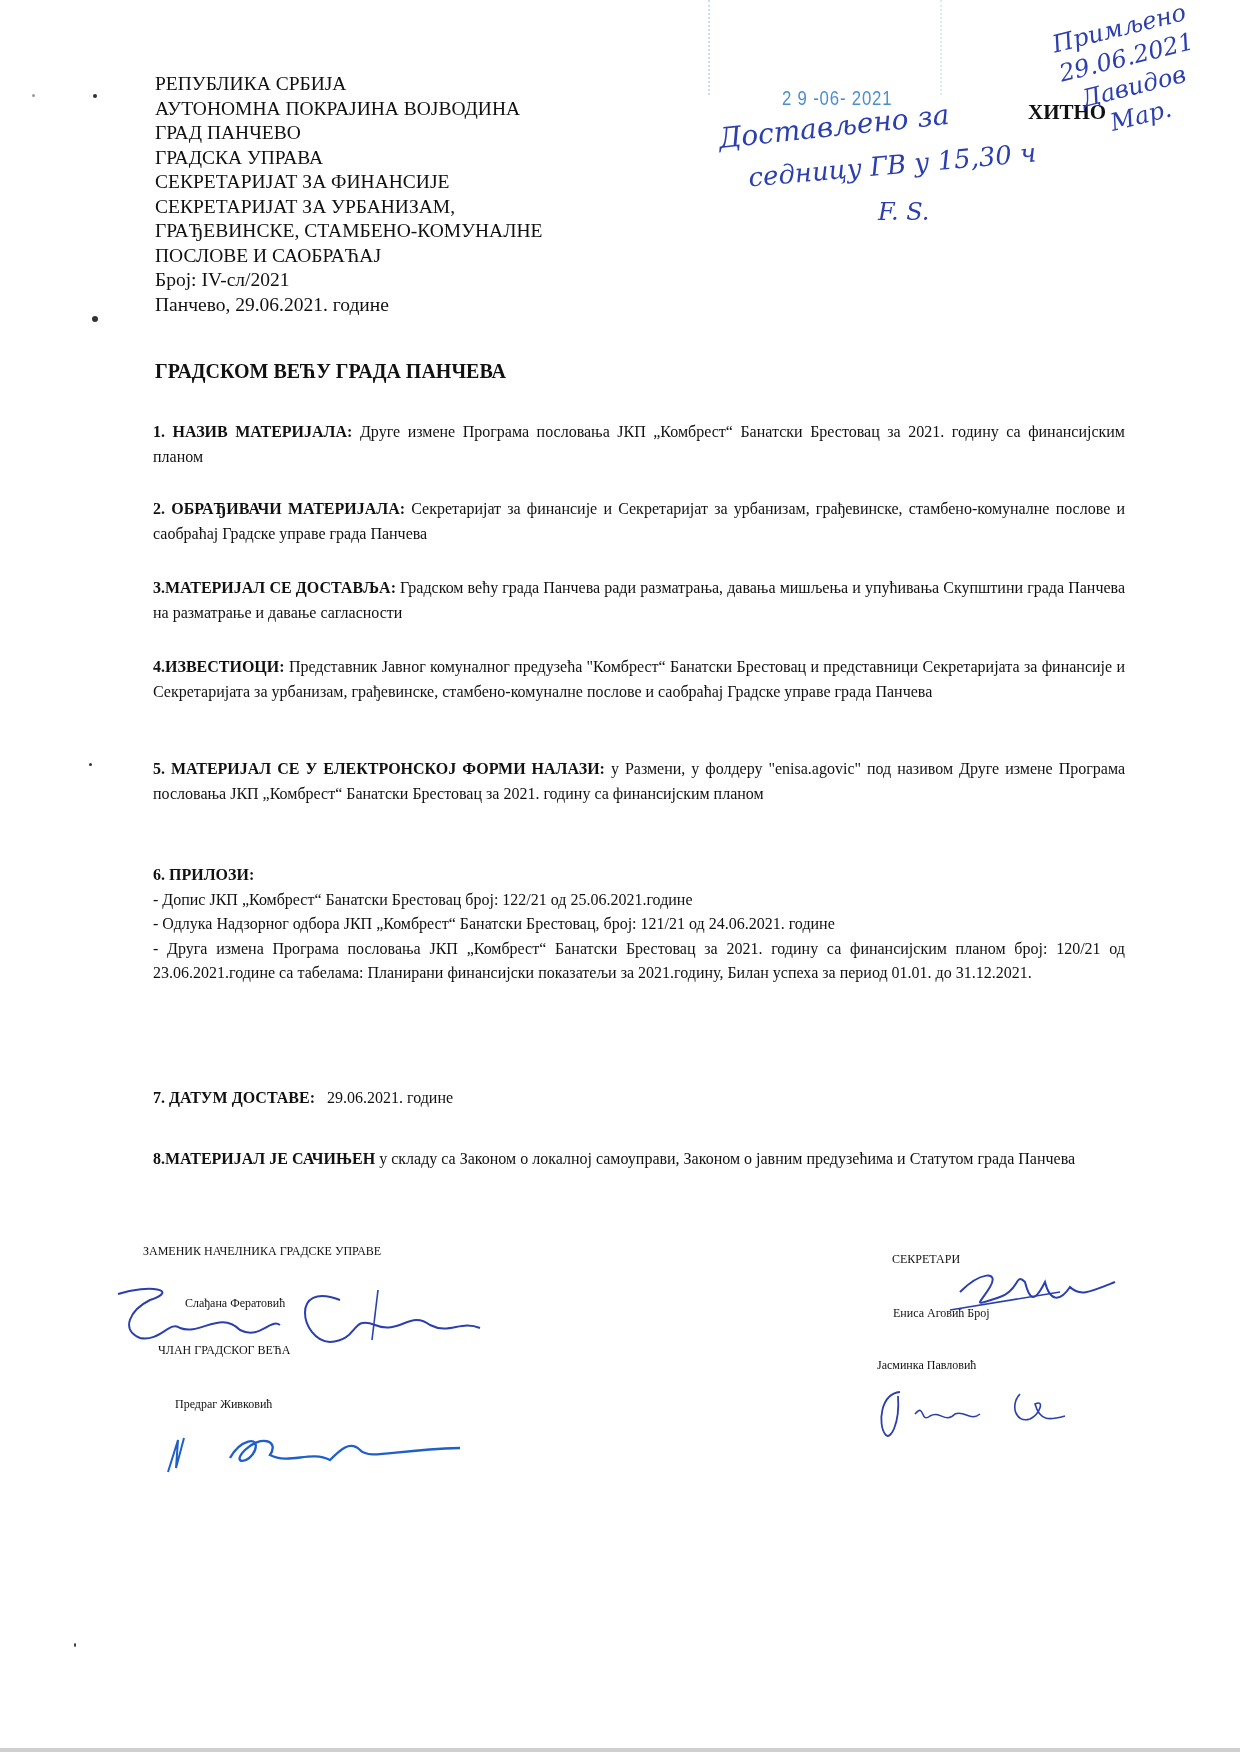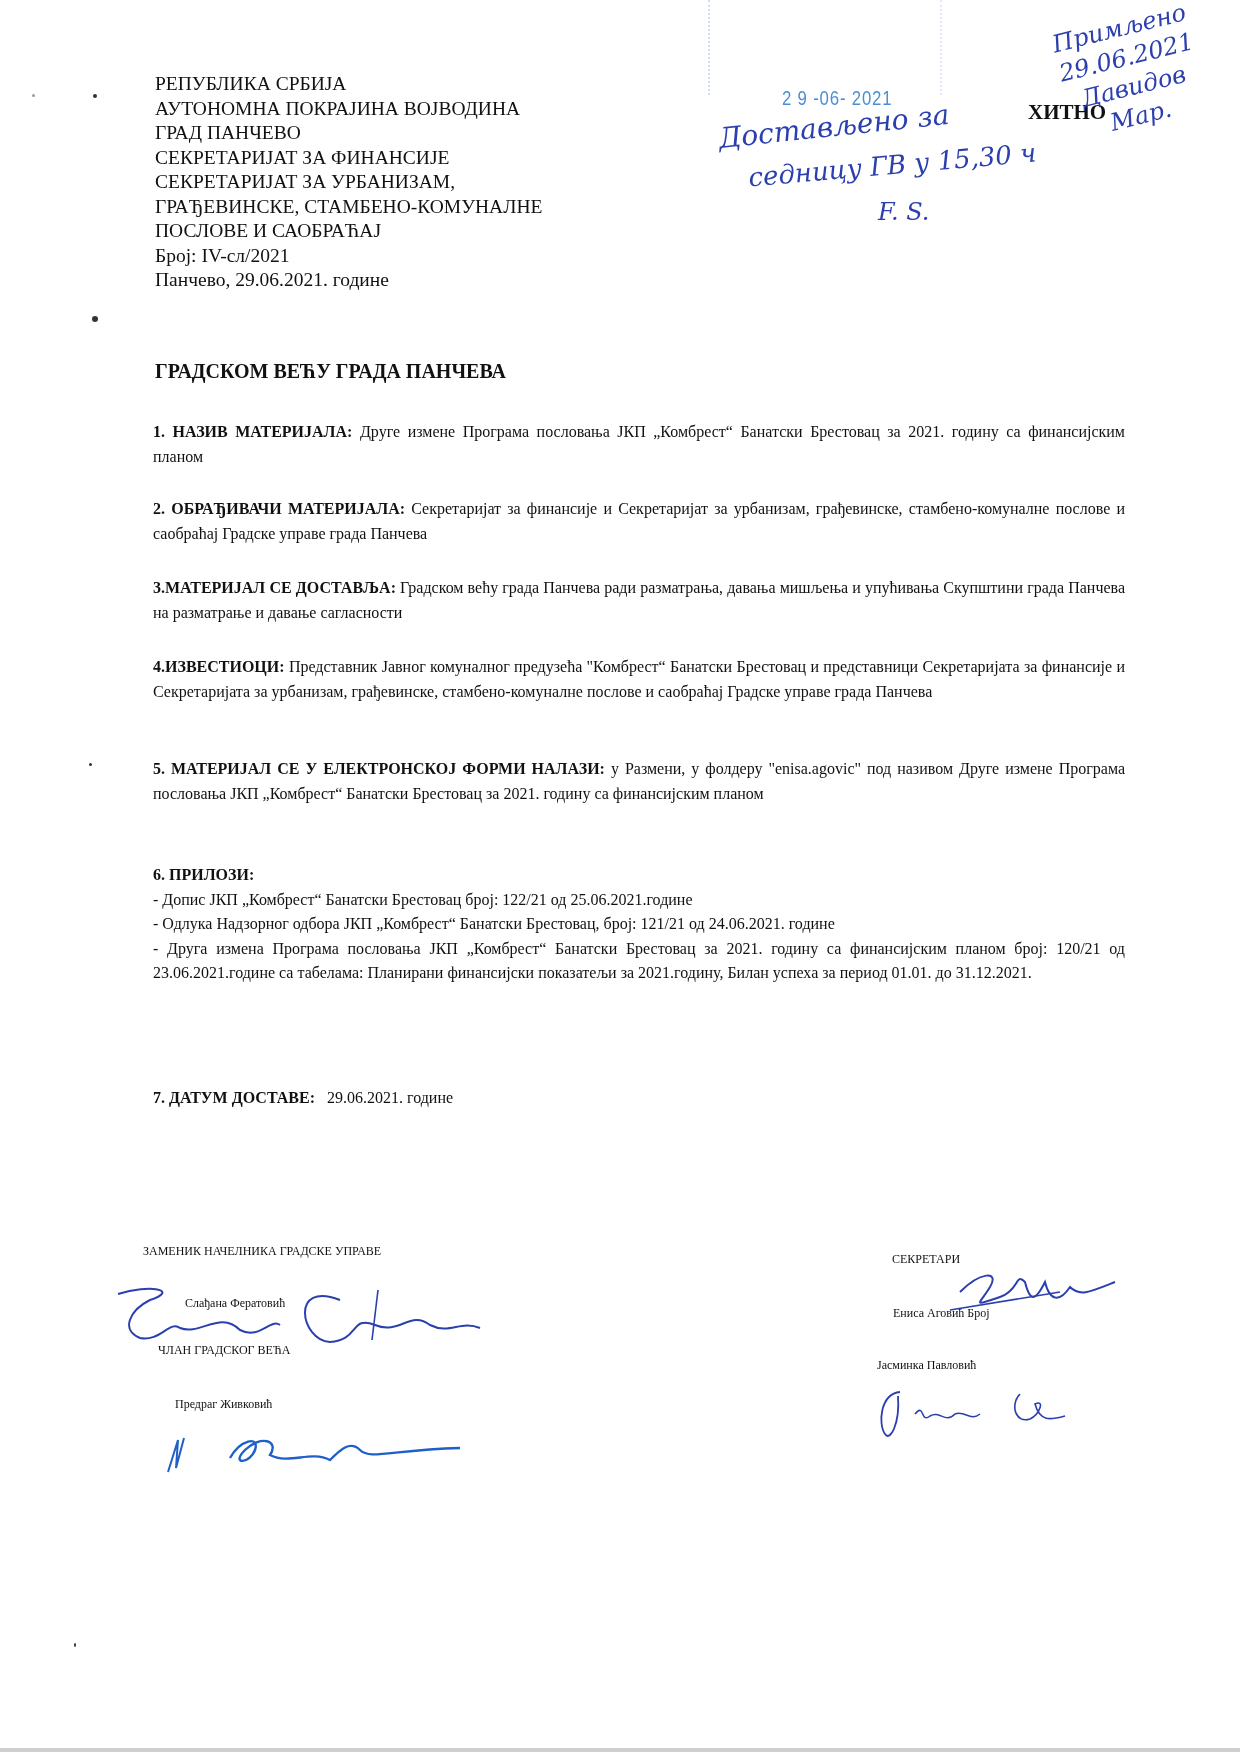--- a/index.html
+++ b/index.html
@@ -32,20 +32,21 @@
   <div class="dot" style="left:32px;top:94px;width:3px;height:3px;opacity:.5"></div>
   <div class="dot" style="left:93px;top:94px;width:4px;height:4px"></div>
   <div class="dot" style="left:92px;top:316px;width:6px;height:6px"></div>
   <div class="dot" style="left:89px;top:763px;width:3px;height:3px"></div>
   <div class="dot" style="left:74px;top:1643px;width:2px;height:4px"></div>
 
   <div class="hdr">
     <div>РЕПУБЛИКА СРБИЈА</div>
     <div>АУТОНОМНА ПОКРАЈИНА ВОЈВОДИНА</div>
     <div>ГРАД ПАНЧЕВО</div>
+    <div>ГРАДСКА УПРАВА</div>
     <div>СЕКРЕТАРИЈАТ ЗА ФИНАНСИЈЕ</div>
     <div>СЕКРЕТАРИЈАТ ЗА УРБАНИЗАМ,</div>
     <div>ГРАЂЕВИНСКЕ, СТАМБЕНО-КОМУНАЛНЕ</div>
     <div>ПОСЛОВЕ И САОБРАЋАЈ</div>
     <div>Број: IV-сл/2021</div>
     <div>Панчево, 29.06.2021. године</div>
   </div>
 
   <div class="urgent">ХИТНО</div>
 
@@ -88,20 +89,23 @@
     <div class="lbl">6. ПРИЛОЗИ:</div>
     <div>- Допис ЈКП „Комбрест“ Банатски Брестовац број: 122/21 од 25.06.2021.године</div>
     <div>- Одлука Надзорног одбора ЈКП „Комбрест“ Банатски Брестовац, број: 121/21 од 24.06.2021. године</div>
     <div>- Друга измена Програма пословања ЈКП „Комбрест“ Банатски Брестовац за 2021. годину са финансијским планом број: 120/21 од 23.06.2021.године са табелама: Планирани финансијски показатељи за 2021.годину, Билан успеха за период 01.01. до 31.12.2021.</div>
   </div>
 
   <div class="sec" style="top:1086px">
     <span class="lbl">7. ДАТУМ ДОСТАВЕ:</span><span style="white-space:pre">   29.06.2021. године</span>
   </div>
 
+  <div class="sec" style="top:1147px; width:940px; text-align:left">
+    <span class="lbl">8.МАТЕРИЈАЛ ЈЕ САЧИЊЕН</span><span> у складу са  Законом о локалној самоуправи, Законом о јавним предузећима и Статутом града Панчева</span>
+  </div>
 
   <div class="sig" style="left:143px;top:1244px">ЗАМЕНИК НАЧЕЛНИКА ГРАДСКЕ УПРАВЕ</div>
   <div class="sig" style="left:185px;top:1296px">Слађана Фератовић</div>
   <div class="sig" style="left:158px;top:1343px">ЧЛАН ГРАДСКОГ ВЕЋА</div>
   <div class="sig" style="left:175px;top:1397px">Предраг Живковић</div>
 
   <svg class="sigline" style="left:110px;top:1280px" width="400" height="70">
     <path d="M8 14 C40 4,70 10,40 20 C20 30,10 50,30 58 C50 62,60 40,70 48 C90 56,110 30,130 50 C150 60,160 38,170 45" fill="none" stroke="#2b3fae" stroke-width="2"></path>
     <path d="M230 20 C180 0,190 60,220 62 C250 60,240 35,265 45 C290 55,300 30,320 45 C340 55,350 40,370 48" fill="none" stroke="#2b3fae" stroke-width="2"></path>
     <path d="M268 10 L262 60" fill="none" stroke="#2b3fae" stroke-width="1.6"></path>

